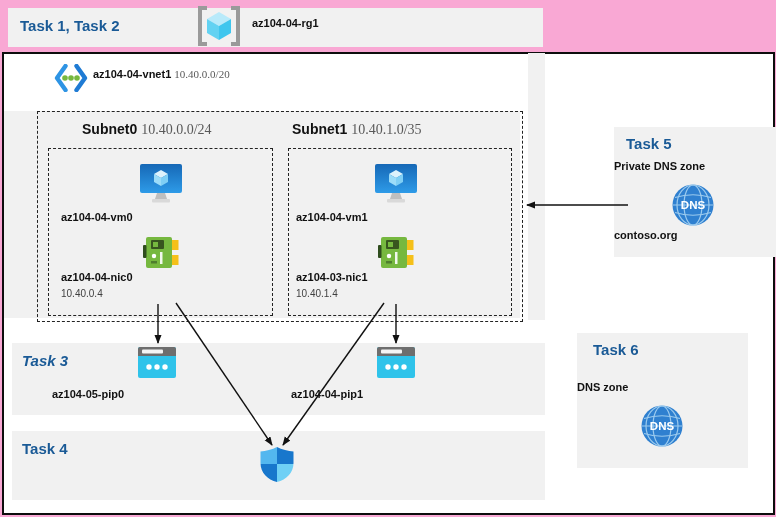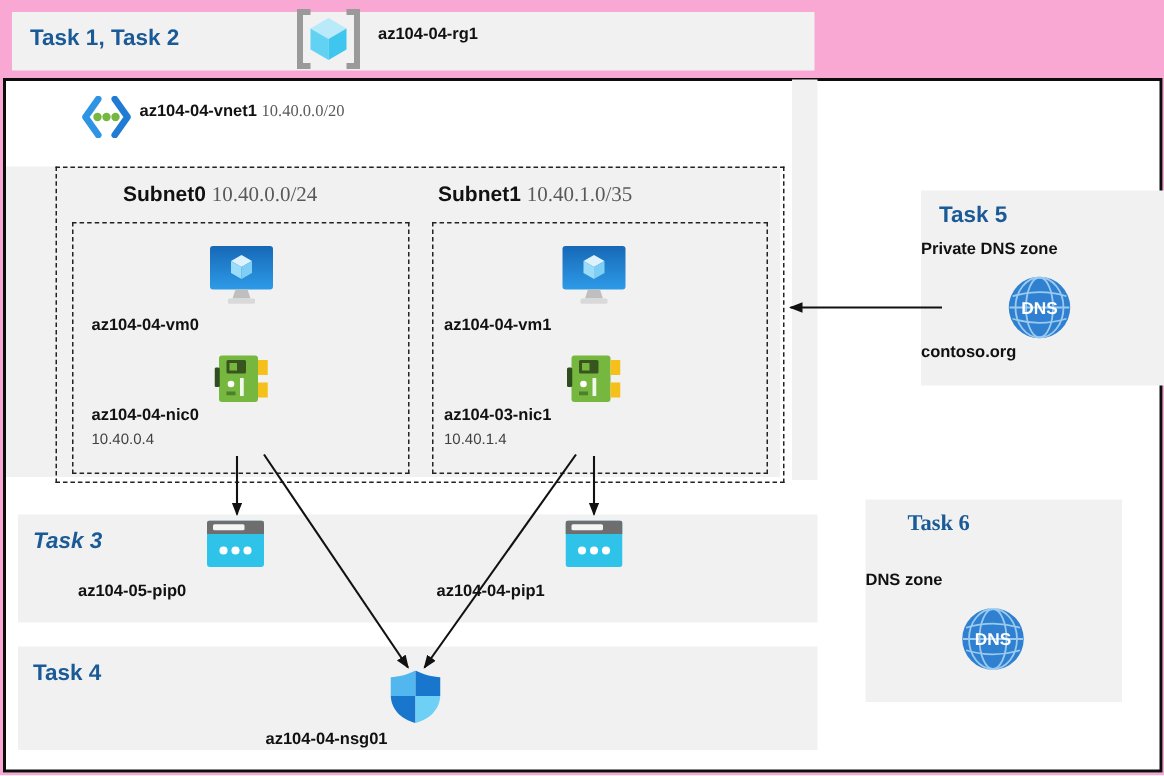--- a/index.html
+++ b/index.html
@@ -170,21 +170,20 @@
   <div class="abs" style="left:258px;top:446px;width:38px;height:37px;">
     <svg width="38" height="37" viewBox="0 0 38 37">
       <g clip-path="url(#shieldclip)">
         <rect x="0" y="0" width="19" height="18" fill="#53B7EF"></rect>
         <rect x="19" y="0" width="19" height="18" fill="#1877CC"></rect>
         <rect x="0" y="18" width="19" height="19" fill="#1877CC"></rect>
         <rect x="19" y="18" width="19" height="19" fill="#6FD0F5"></rect>
       </g>
     </svg>
   </div>
-  <div class="abs res-label center" style="left:177px;top:487px;width:200px;">az104-04-nsg01</div>
 
   <div class="abs band" style="left:570px;top:127px;width:200px;height:130px;margin-left:44px;">
     <div class="abs task-label" style="left:12px;top:8px;">Task 5</div>
     <div class="abs res-label center" style="left:0px;top:33px;width:177px;">Private DNS zone</div>
     <div class="abs" style="left:58px;top:57px;width:42px;height:42px;">
       <svg width="42" height="42" viewBox="0 0 42 42">
         <circle cx="21" cy="21" r="20.5" fill="#2F80D0"></circle>
         <g stroke="#BFE3F8" stroke-width="1.2" fill="none" opacity="0.75">
           <ellipse cx="21" cy="21" rx="9" ry="20"></ellipse>
           <ellipse cx="21" cy="21" rx="16" ry="20"></ellipse>
@@ -192,21 +191,21 @@
           <path d="M3 28.5 Q21 34 39 28.5"></path>
           <line x1="1" y1="21" x2="41" y2="21"></line>
         </g>
         <text x="21" y="25" text-anchor="middle" font-size="11.5" font-weight="bold" fill="#ffffff" font-family="Liberation Sans, sans-serif">DNS</text>
       </svg>
     </div>
     <div class="abs res-label center" style="left:0px;top:102px;width:177px;">contoso.org</div>
   </div>
 
   <div class="abs band" style="left:577px;top:333px;width:171px;height:135px;">
-    <div class="abs task-label" style="left:28px;top:8px;font-family:Liberation Serif, serif;">Task 6</div>
+    <div class="abs task-label" style="left:16px;top:8px;">Task 6</div>
     <div class="abs res-label center" style="left:0px;top:48px;width:202px;">DNS zone</div>
     <div class="abs" style="left:64px;top:72px;width:42px;height:42px;">
       <svg width="42" height="42" viewBox="0 0 42 42">
         <circle cx="21" cy="21" r="20.5" fill="#2F80D0"></circle>
         <g stroke="#BFE3F8" stroke-width="1.2" fill="none" opacity="0.75">
           <ellipse cx="21" cy="21" rx="9" ry="20"></ellipse>
           <ellipse cx="21" cy="21" rx="16" ry="20"></ellipse>
           <path d="M3 13.5 Q21 8 39 13.5"></path>
           <path d="M3 28.5 Q21 34 39 28.5"></path>
           <line x1="1" y1="21" x2="41" y2="21"></line>

